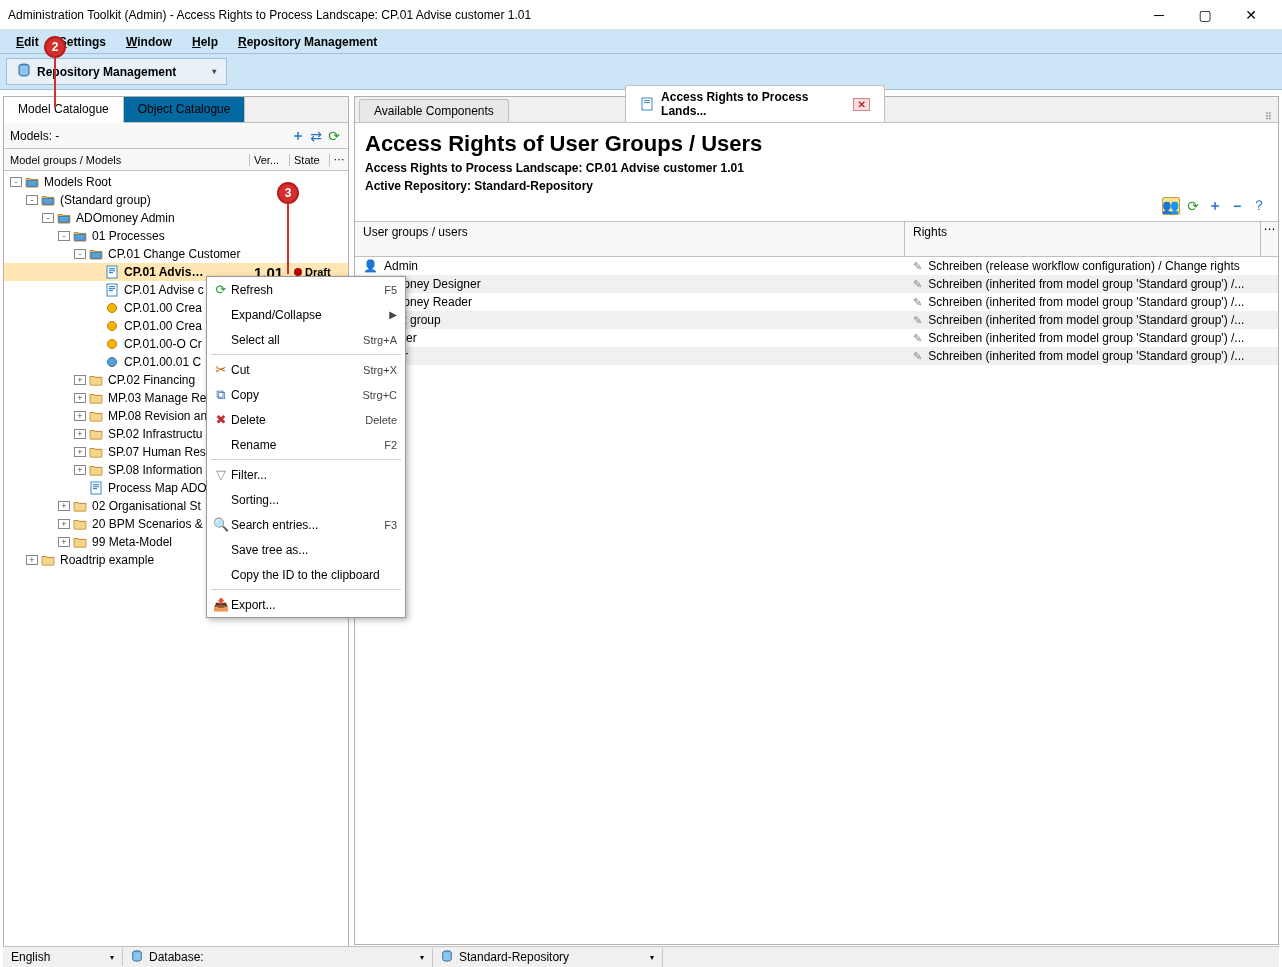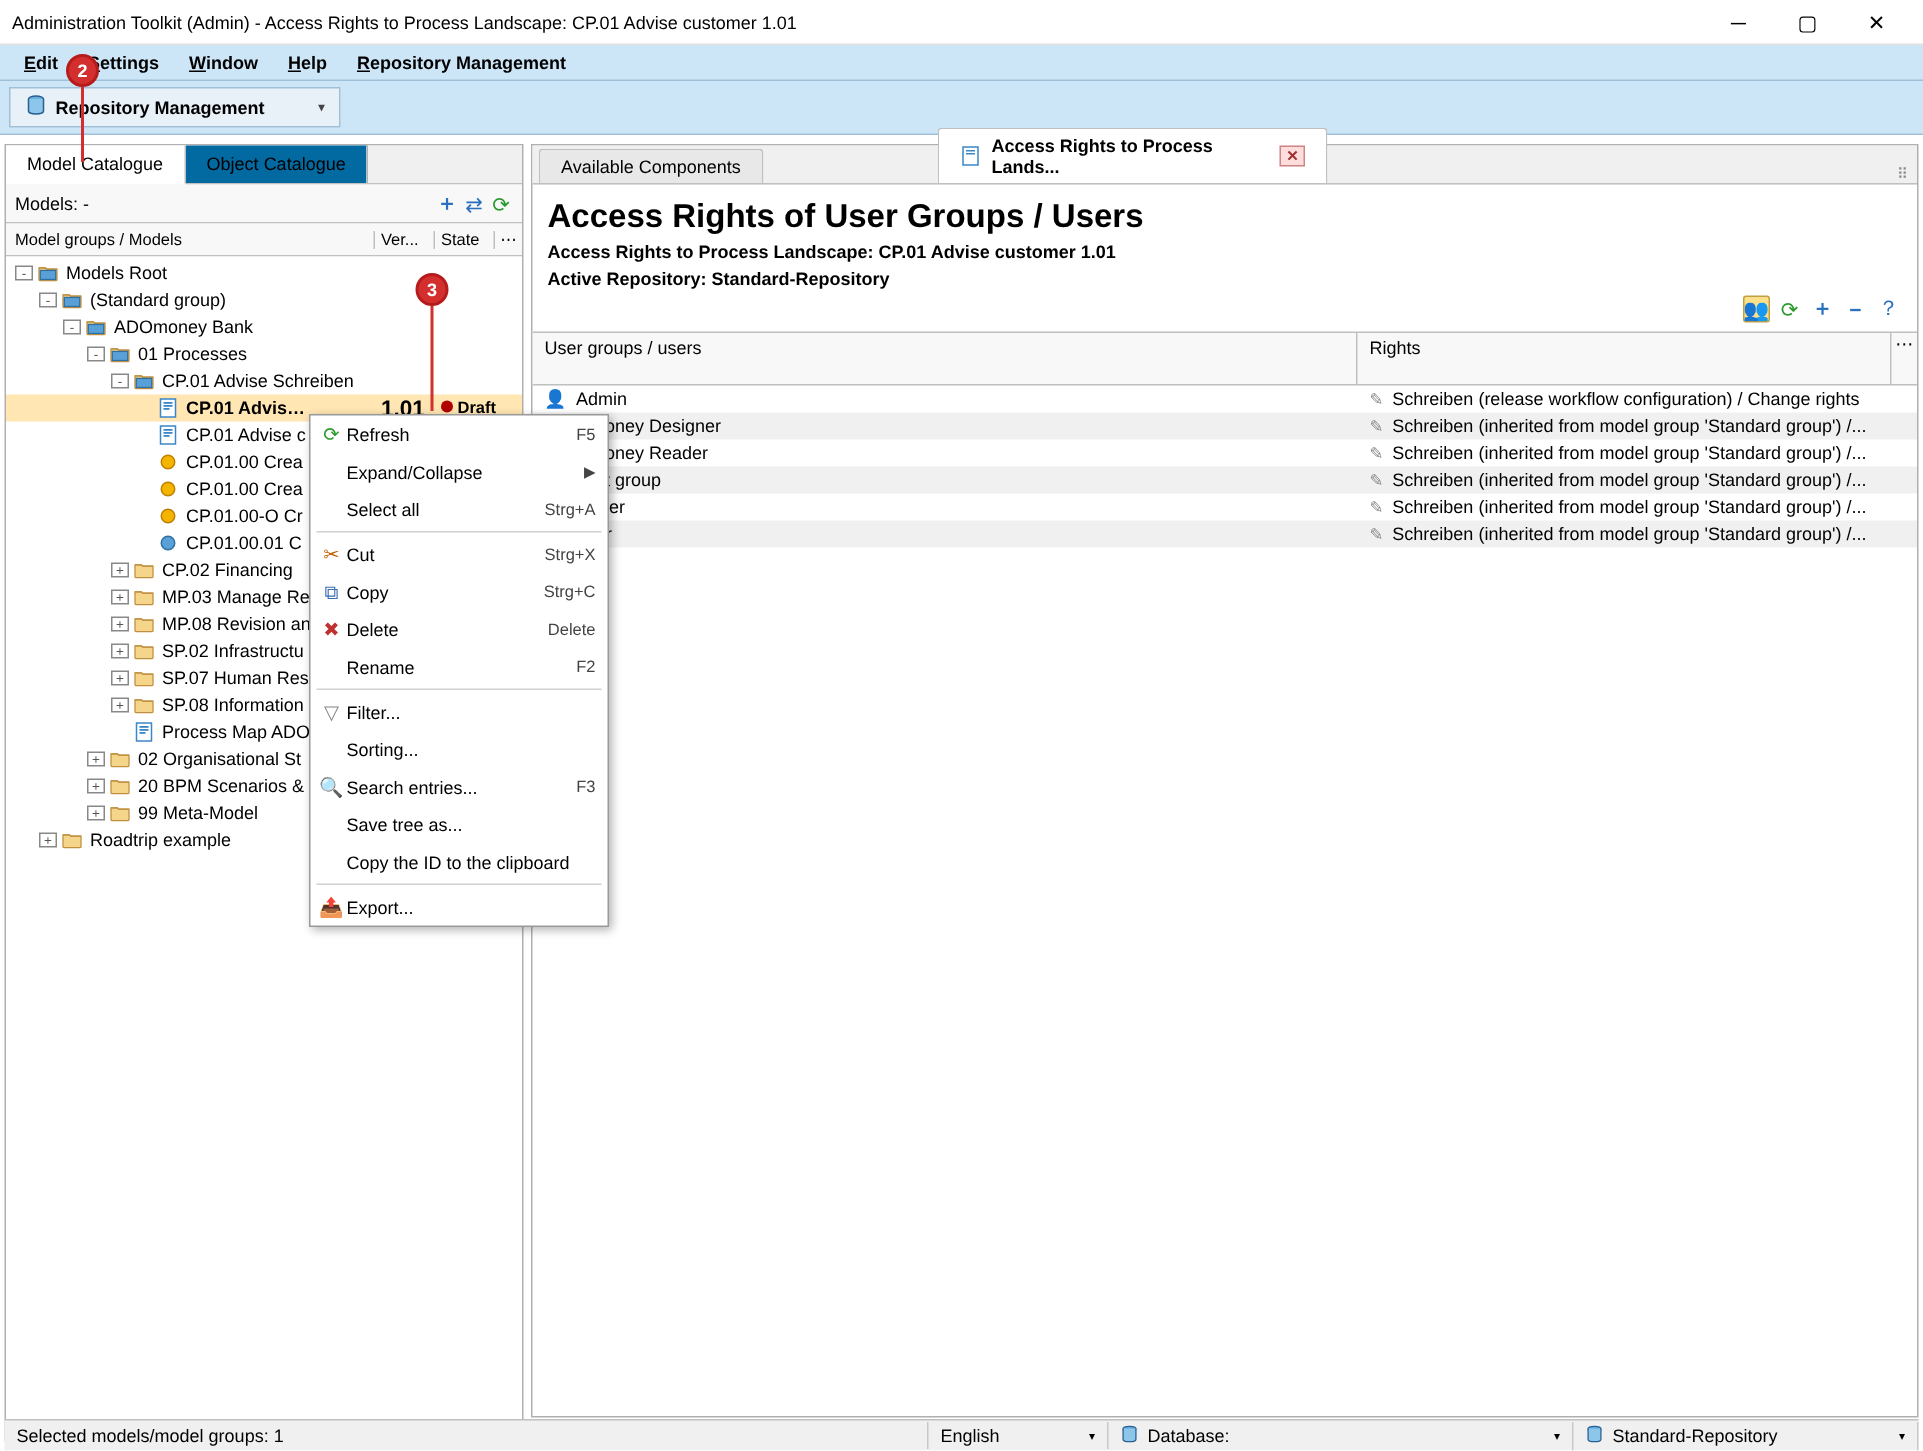--- a/index.html
+++ b/index.html
@@ -180,21 +180,21 @@
       </div>
       <div class="tree-row" style="padding-left: 38px;">
         <span class="exp">-</span>
         <span class="ico">
           <svg class="folder" viewBox="0 0 16 14">
             <path d="M1 3h5l1 1h8v8a1 1 0 0 1-1 1H2a1 1 0 0 1-1-1z" fill="#f5d58a" stroke="#c09040"></path>
             <path d="M1 3h5l1 1h8" fill="none" stroke="#c09040"></path>
             <rect x="2" y="5" width="12" height="7" fill="#5aa0d8" stroke="#3070a0"></rect>
           </svg>
         </span>
-        <span class="txt">ADOmoney Bank</span>
+        <span class="txt">ADOmoney Admin</span>
       </div>
       <div class="tree-row" style="padding-left: 54px;">
         <span class="exp">-</span>
         <span class="ico">
           <svg class="folder" viewBox="0 0 16 14">
             <path d="M1 3h5l1 1h8v8a1 1 0 0 1-1 1H2a1 1 0 0 1-1-1z" fill="#f5d58a" stroke="#c09040"></path>
             <path d="M1 3h5l1 1h8" fill="none" stroke="#c09040"></path>
             <rect x="2" y="5" width="12" height="7" fill="#5aa0d8" stroke="#3070a0"></rect>
           </svg>
         </span>
@@ -202,21 +202,21 @@
       </div>
       <div class="tree-row" style="padding-left: 70px;">
         <span class="exp">-</span>
         <span class="ico">
           <svg class="folder" viewBox="0 0 16 14">
             <path d="M1 3h5l1 1h8v8a1 1 0 0 1-1 1H2a1 1 0 0 1-1-1z" fill="#f5d58a" stroke="#c09040"></path>
             <path d="M1 3h5l1 1h8" fill="none" stroke="#c09040"></path>
             <rect x="2" y="5" width="12" height="7" fill="#5aa0d8" stroke="#3070a0"></rect>
           </svg>
         </span>
-        <span class="txt">CP.01 Advise Schreiben</span>
+        <span class="txt">CP.01 Change Customer</span>
       </div>
       <div class="tree-row selected" style="padding-left: 86px;">
         <span class="noexp"></span>
         <span class="ico">
           <svg class="modelpg" viewBox="0 0 14 14">
             <rect x="2" y="1" width="10" height="12" fill="#fff" stroke="#3a87c8"></rect>
             <rect x="4" y="3" width="6" height="1.2" fill="#3a87c8"></rect>
             <rect x="4" y="5" width="6" height="1.2" fill="#3a87c8"></rect>
             <rect x="4" y="7" width="4" height="1.2" fill="#3a87c8"></rect>
           </svg>
@@ -559,21 +559,20 @@
       <span class="mtxt">Export...</span>
     </div>
   </div>
 
 <div class="badge" style="left:44px; top:36px;">2</div>
 <div class="badge-line" style="left:54px; top:58px; height:50px;"></div>
 <div class="badge" style="left:277px; top:182px;">3</div>
 <div class="badge-line" style="left:287px; top:204px; height:70px;"></div>
 
 <div class="statusbar">
-  <div class="cell grow">Selected models/model groups: 1</div>
   <div class="cell" style="width:120px;">
     <span>English</span>
     <span class="chev">▾</span>
   </div>
   <div class="cell" style="width:310px;">
     <span class="db-ico">
       <svg width="12" height="12" viewBox="0 0 14 14">
           <ellipse cx="7" cy="3" rx="5" ry="2" fill="#6ab0e0" stroke="#2a6090"></ellipse>
           <path d="M2 3v8c0 1.1 2.2 2 5 2s5-.9 5-2V3" fill="#8cc6ea" stroke="#2a6090"></path>
         </svg>

